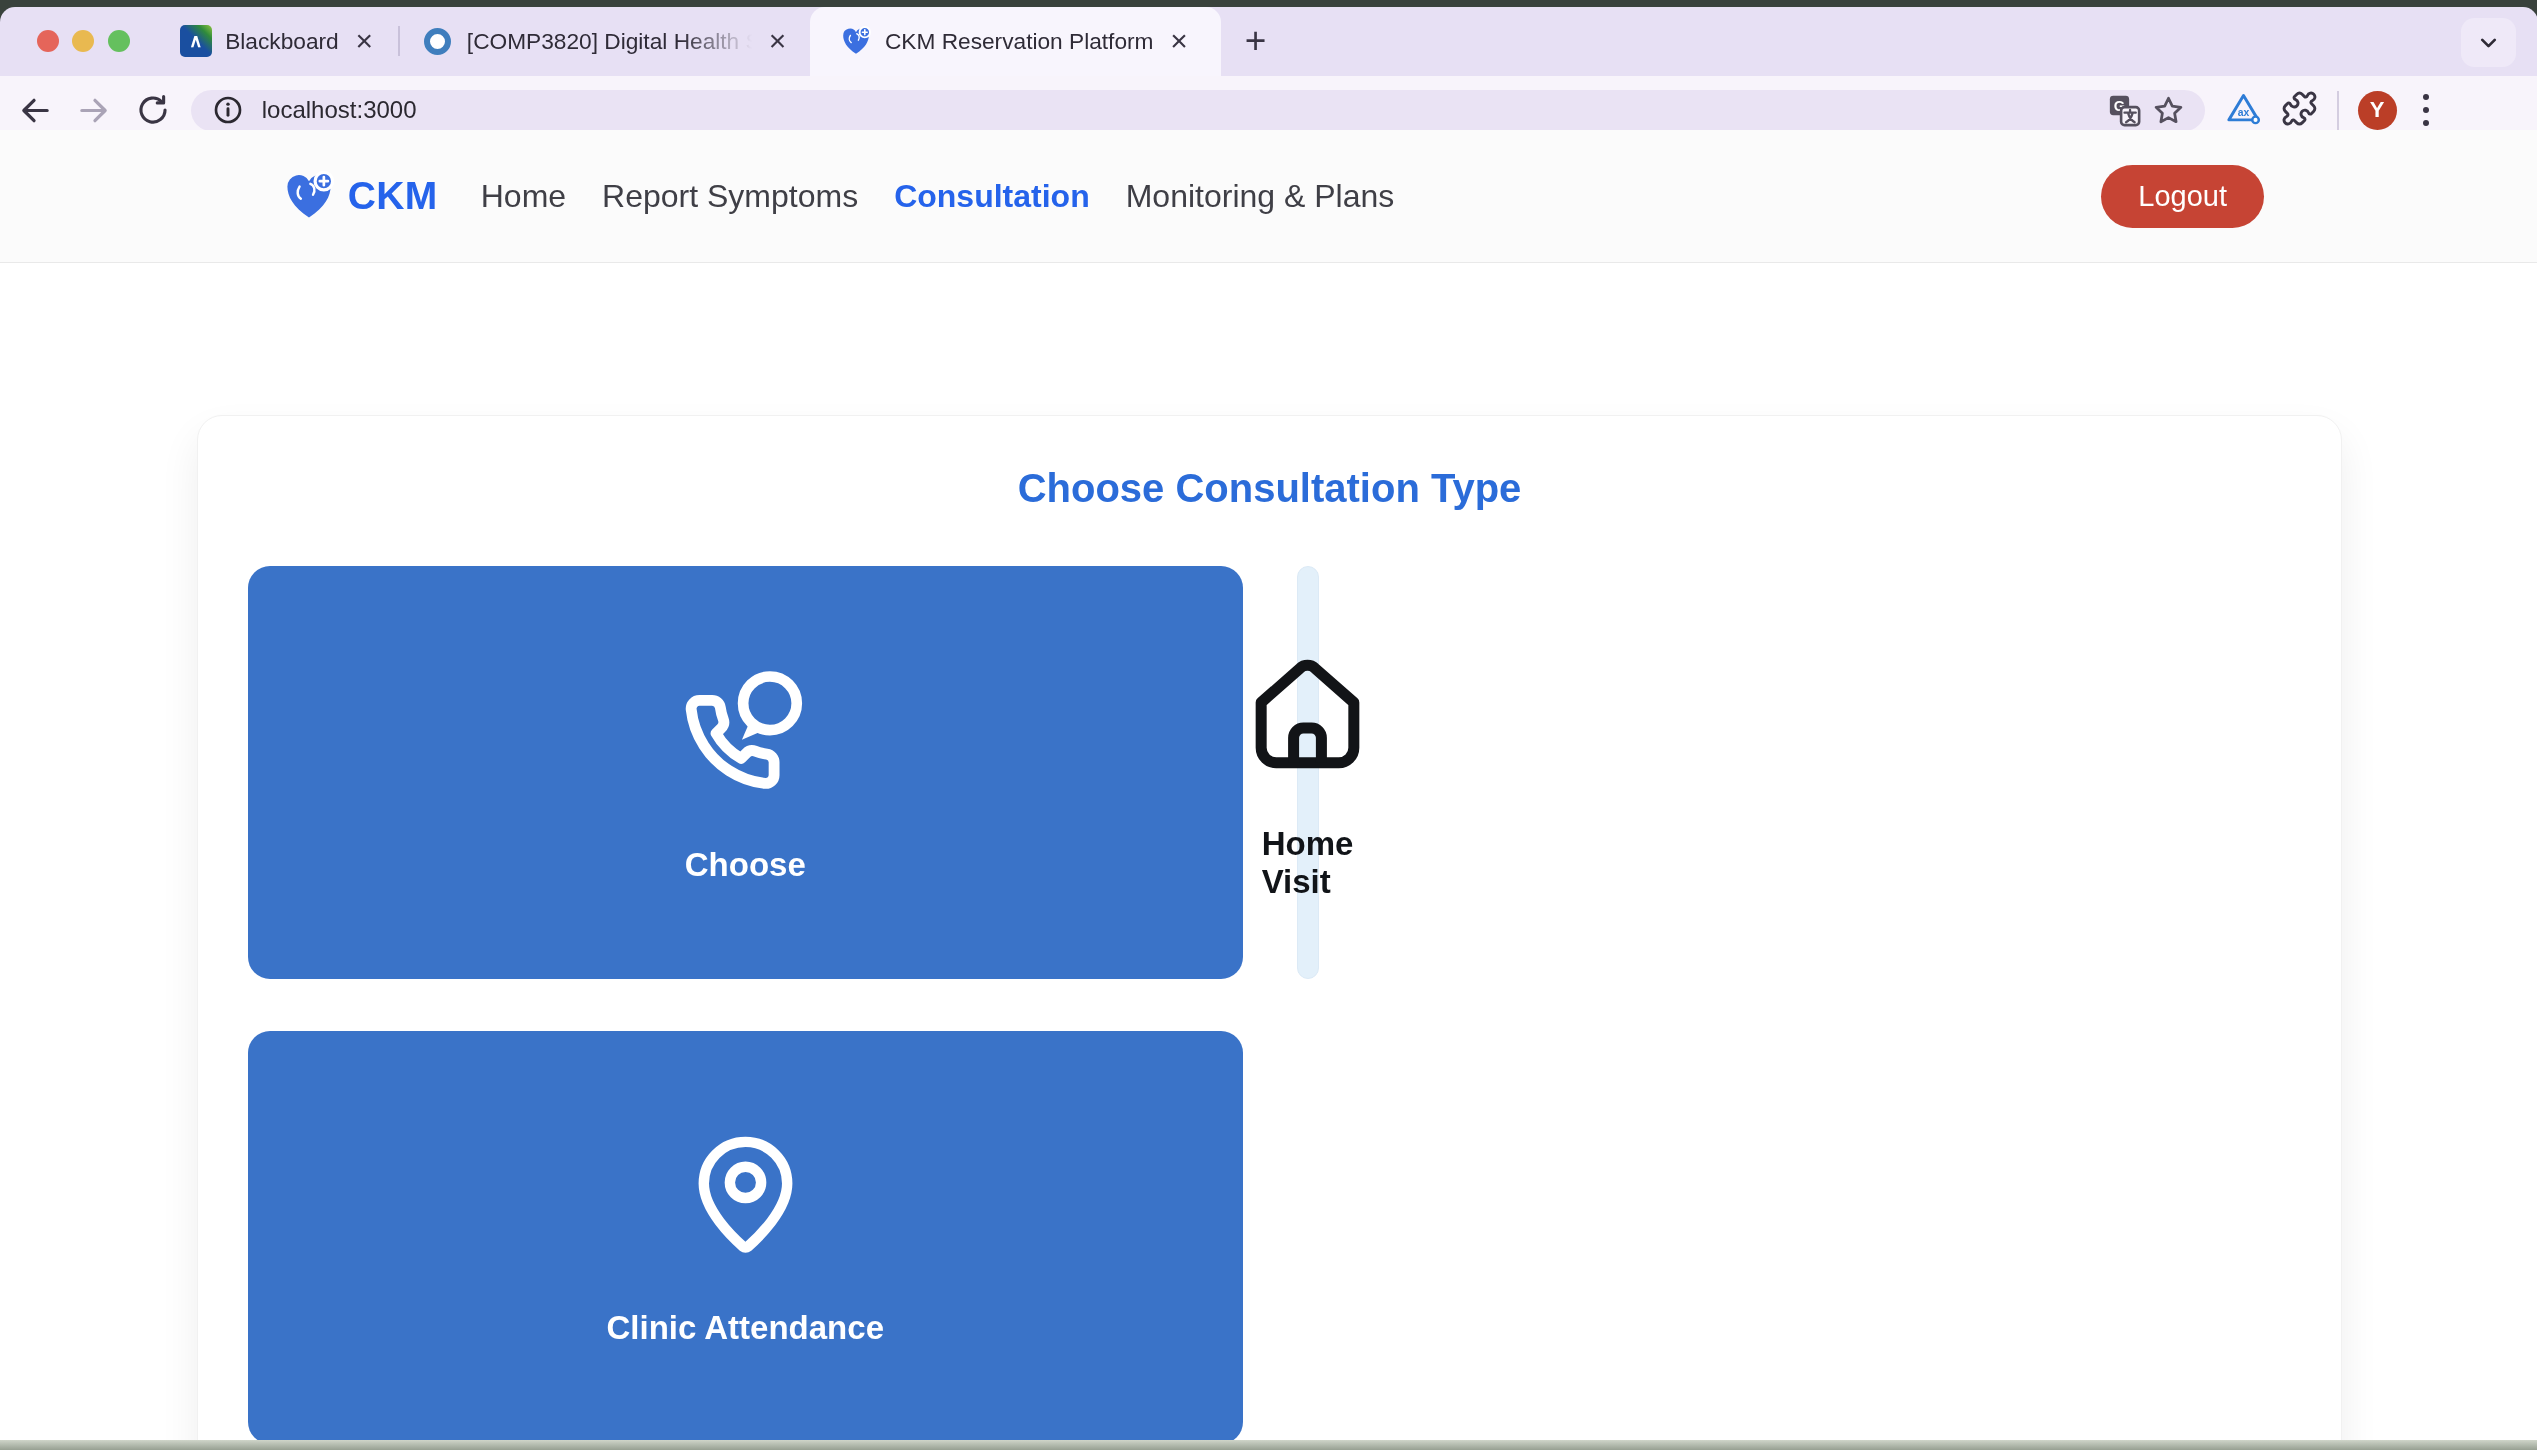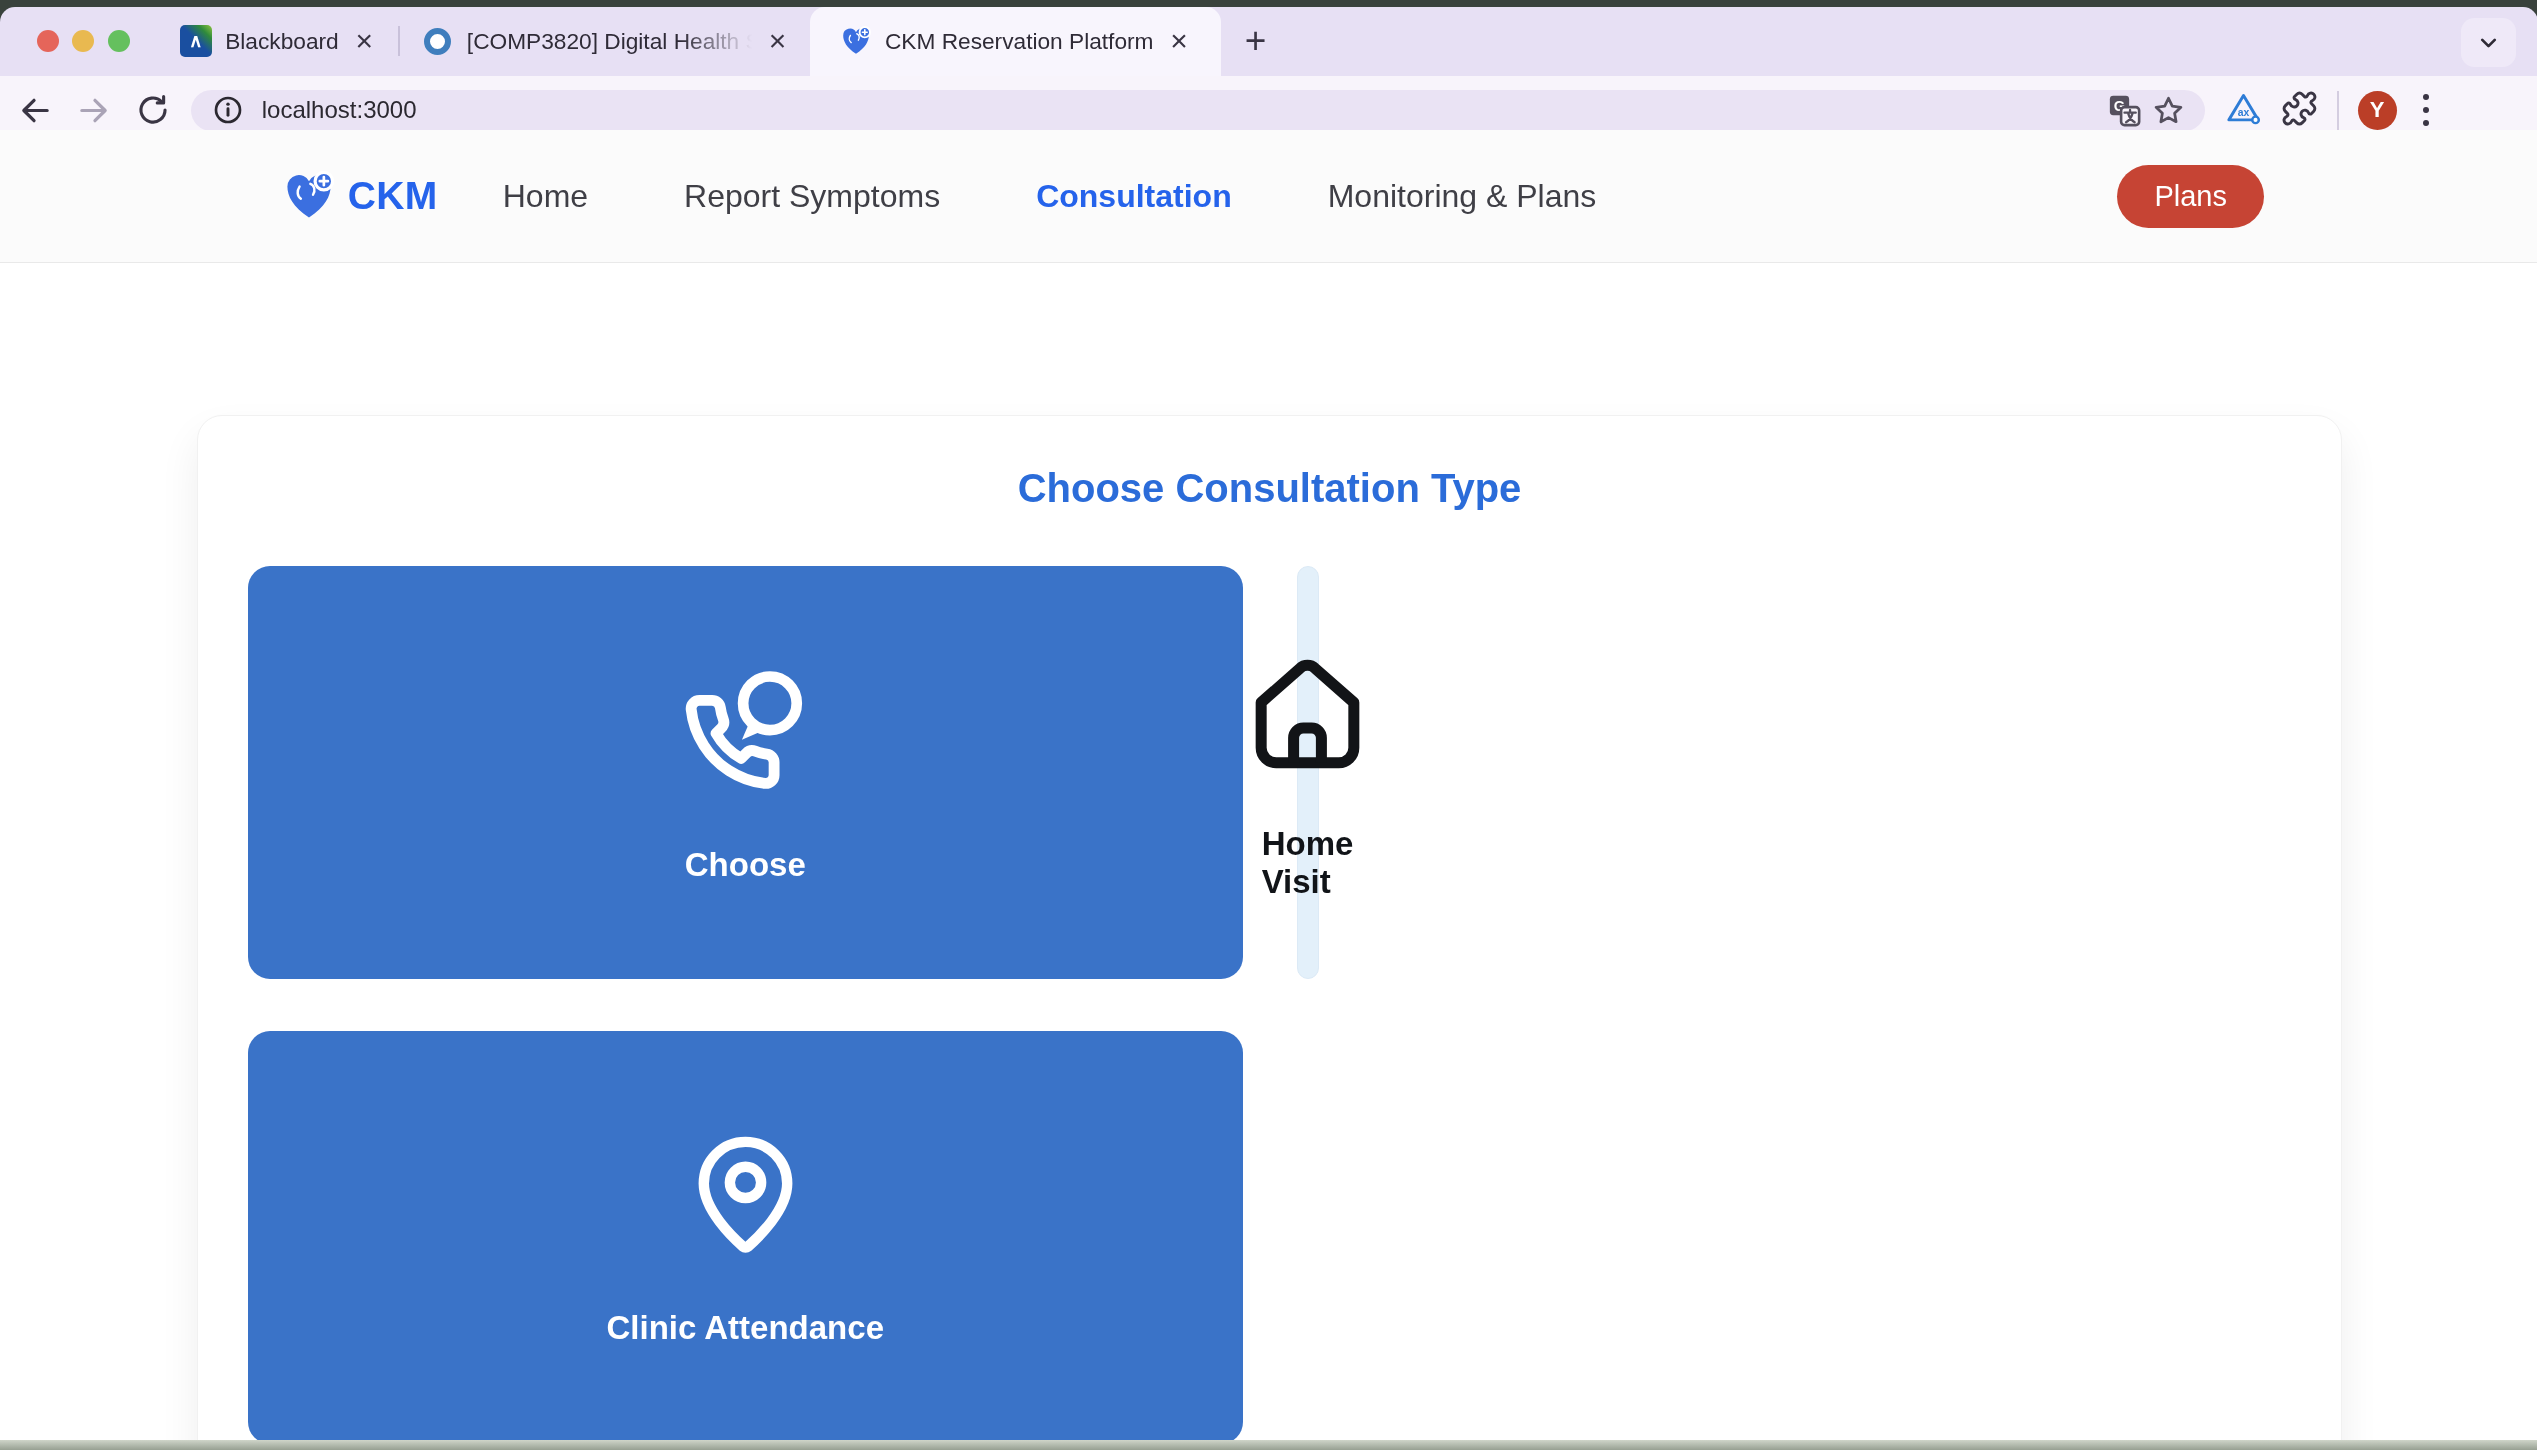--- a/index.html
+++ b/index.html
@@ -46,21 +46,21 @@
             font-size:22px; display:flex; align-items:center; justify-content:center; }
   .kebab { display:flex; flex-direction:column; gap:6.7px; padding:0 8.4px; }
   .kebab i { width:5.9px; height:5.9px; border-radius:50%; background:#3a3544; }
 
   
   .page { position:absolute; top:130px; left:0; width:100%; height:1304px; background:#fff; }
   .sitenav { height:133px; background:#fbfbfb; border-bottom:1.7px solid #e9e9e9;
              display:flex; align-items:center; }
   .brand { display:flex; align-items:center; gap:11.7px; margin-left:282px; }
   .brand-name { font-size:39px; font-weight:bold; color:#2563eb; letter-spacing:0.4px; }
-  .navlinks { display:flex; gap:96px; margin-left:65px; }
+  .navlinks { display:flex; gap:36px; margin-left:43px; }
   .navlink { font-size:32px; color:#3f3f46; font-weight:500; }
   .navlink.active { color:#2563eb; font-weight:bold; }
   .logout { margin-left:auto; margin-right:274px; background:#c64434; color:#fff; font-size:29px;
             border:none; border-radius:34px; padding:15px 37px; }
 
   
   .panel { position:absolute; left:197px; top:285px; width:2145px; height:1141px; background:#fff;
            border:1.7px solid #f1f1f1; border-radius:25px; box-shadow:0 20px 40px rgba(0,0,0,.07);
            padding:47px 50px 0 50px; }
   .heading { text-align:center; font-size:40px; font-weight:bold; color:#2b6cd9; margin-top:3.4px; }
@@ -204,21 +204,21 @@
           <path d="M31 6 v6 M28 9 h6" stroke="#fff" stroke-width="2" stroke-linecap="round"></path>
         </svg>
         <span class="brand-name">CKM</span>
       </div>
       <div class="navlinks">
         <span class="navlink">Home</span>
         <span class="navlink">Report Symptoms</span>
         <span class="navlink active">Consultation</span>
         <span class="navlink">Monitoring &amp; Plans</span>
       </div>
-      <button class="logout">Plans</button>
+      <button class="logout">Logout</button>
     </div>
 
     <div class="panel">
       <div class="heading">Choose Consultation Type</div>
 
       <div class="grid">
 
         <div class="opt">
           <svg width="143" height="143" viewBox="0 0 24 24">
             <circle cx="16.1" cy="7.1" r="4.5" fill="none" stroke="#fff" stroke-width="1.8"></circle>

